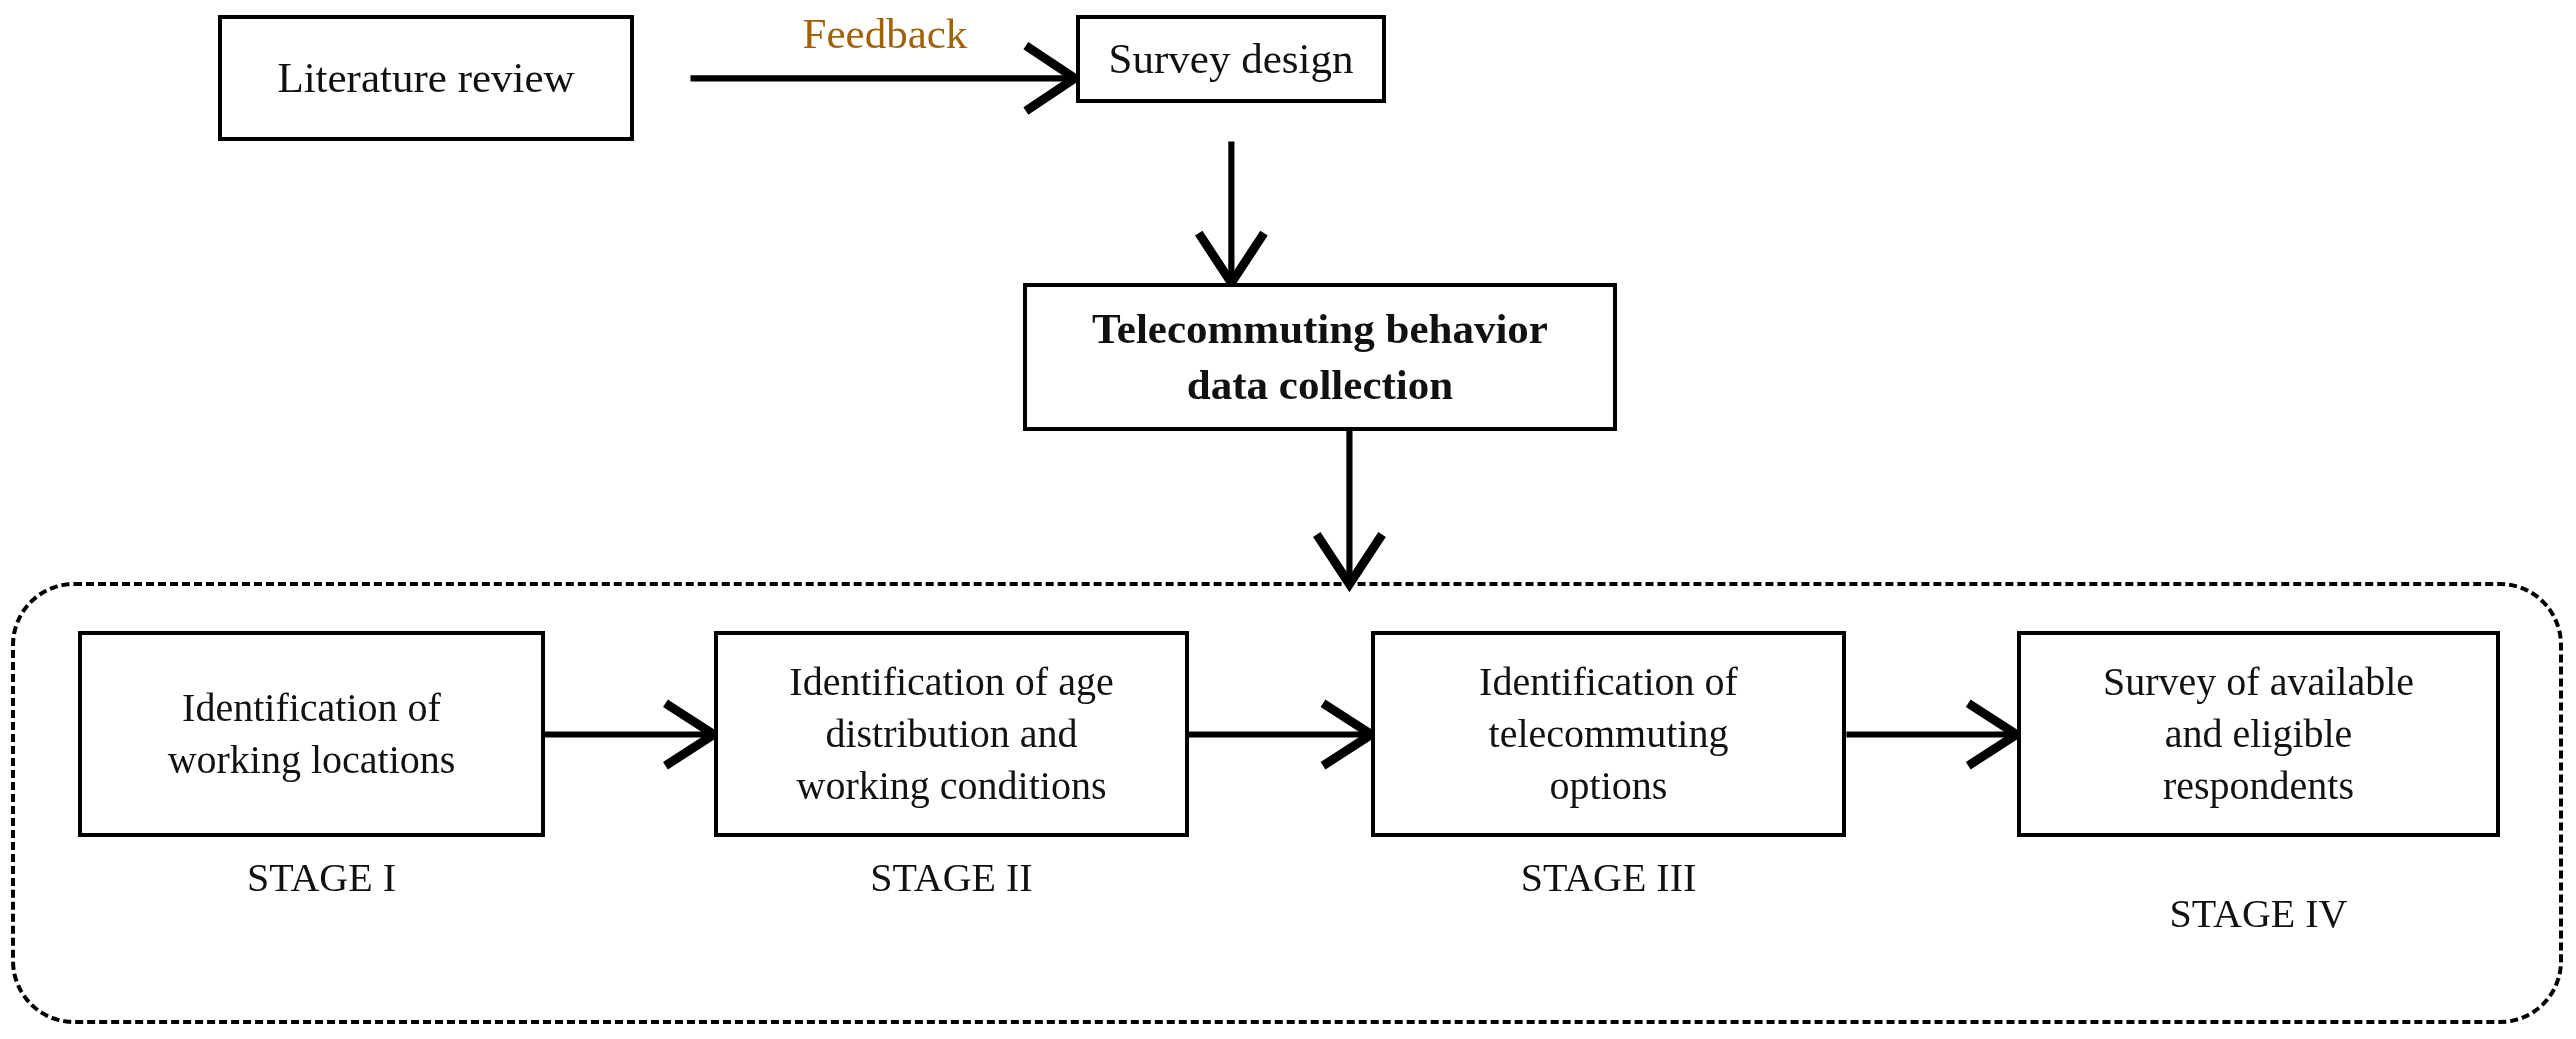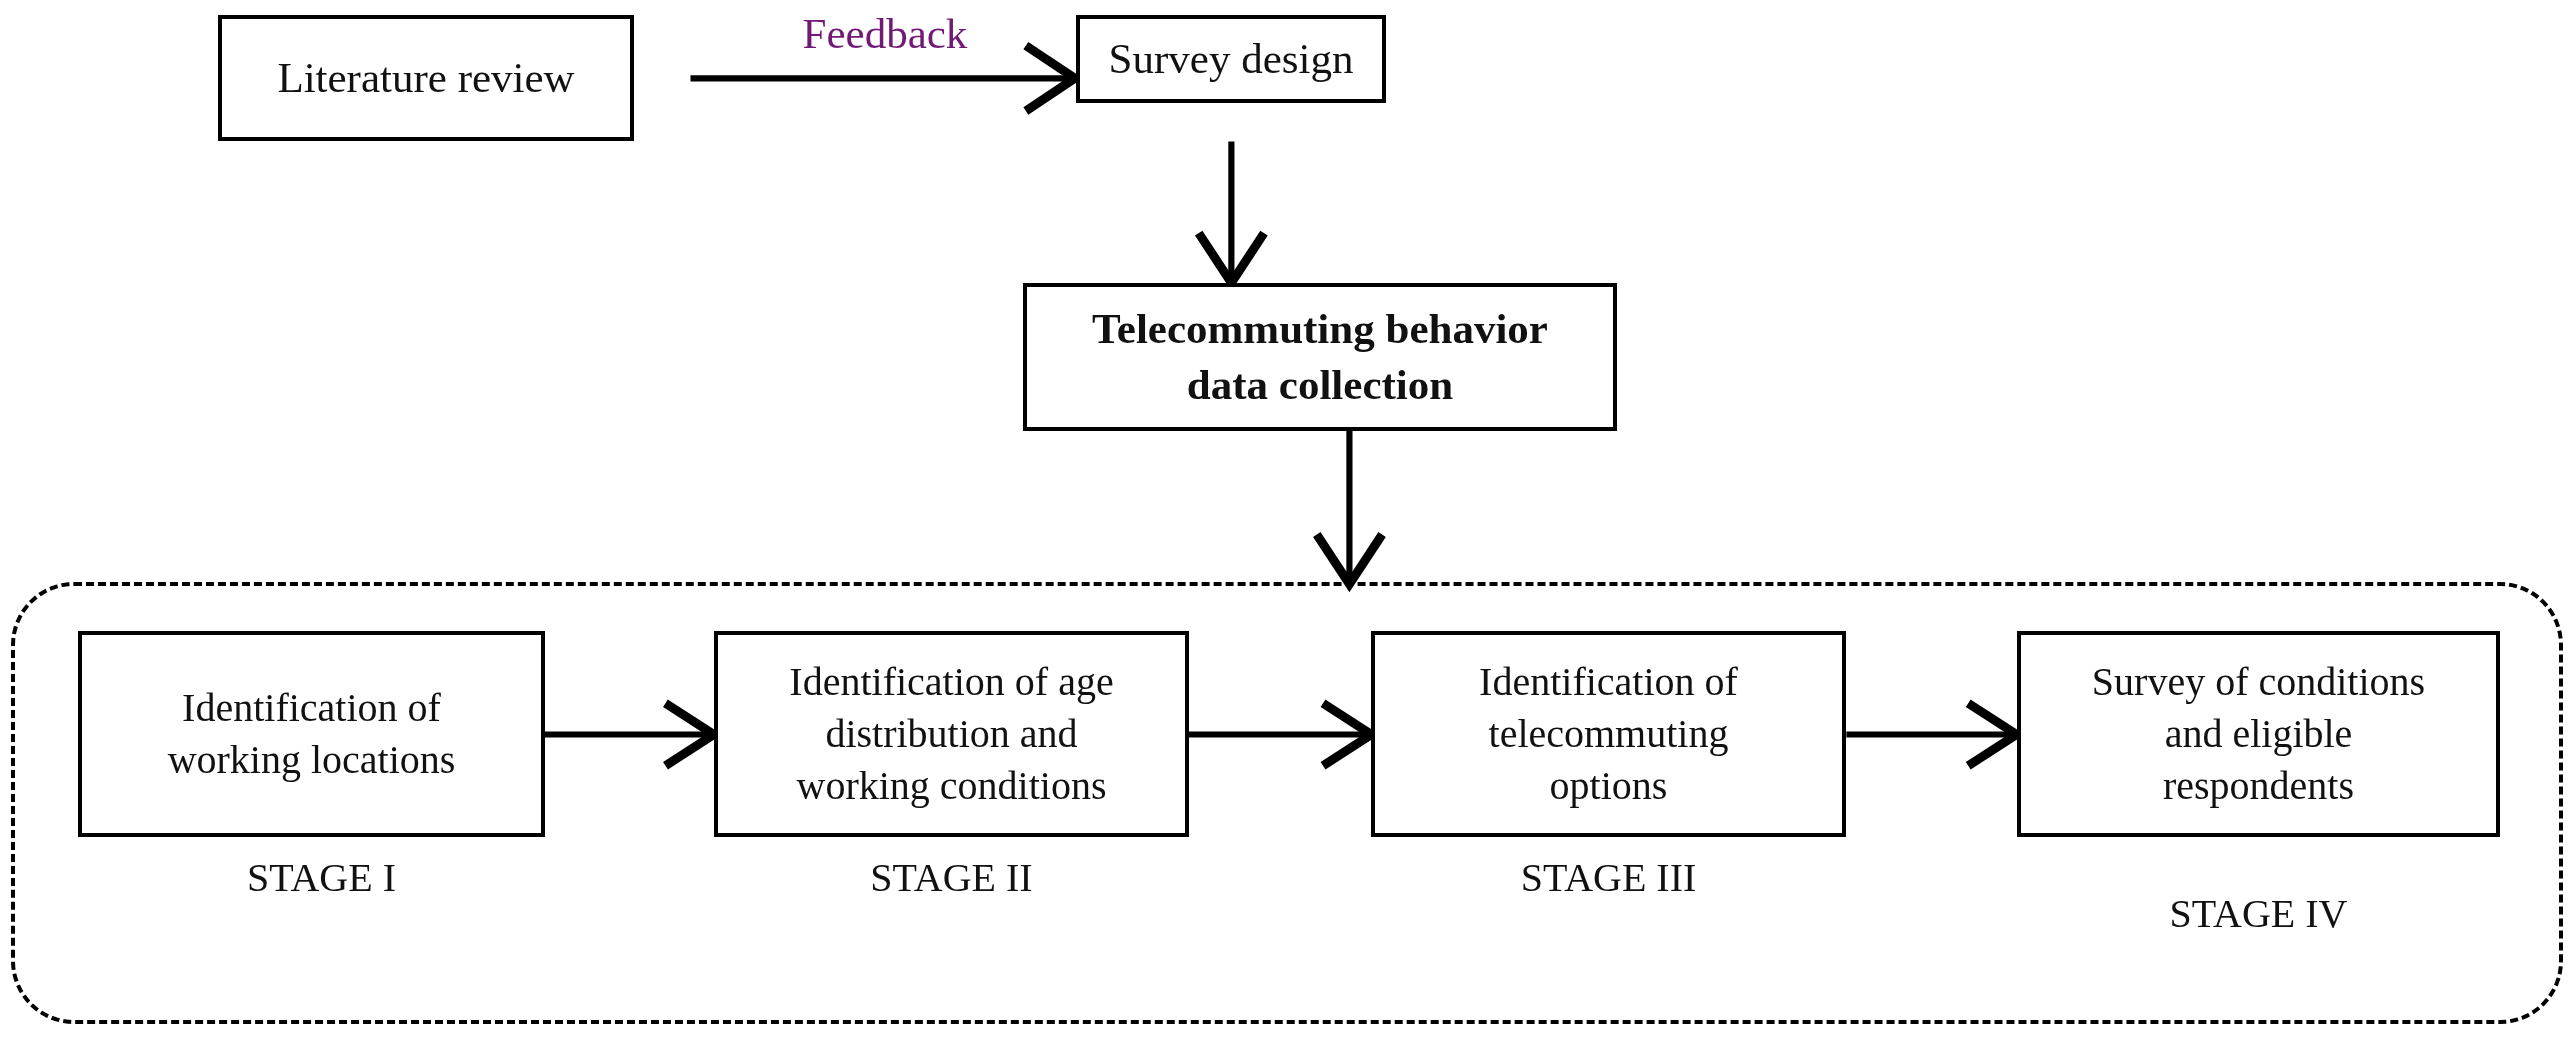--- a/index.html
+++ b/index.html
@@ -91,21 +91,21 @@
   #caption-stage-4 { left: 2017px; width: 483px; margin-top: 36px; }
 
   
   #label-feedback {
     position: absolute;
     left: 741px; top: 5.5px;
     width: 288px; height: 55px;
     font-size: 43px;
     line-height: 55px;
     text-align: center;
-    color: #701a75;
+    color: #a16207;
     white-space: nowrap;
   }
   
   #connectors {
     position: absolute;
     left: 0; top: 0;
     width: 2576px; height: 1040px;
     pointer-events: none;
   }
 </style>
@@ -172,21 +172,21 @@
     <span class="node-text">Identification of age
 distribution and
 working conditions</span>
   </div>
   <div class="node stage-node" id="node-stage-3">
     <span class="node-text">Identification of
 telecommuting
 options</span>
   </div>
   <div class="node stage-node" id="node-stage-4">
-    <span class="node-text">Survey of conditions
+    <span class="node-text">Survey of available
 and eligible
 respondents</span>
   </div>
 
   <div class="stage-caption" id="caption-stage-1">STAGE I</div>
   <div class="stage-caption" id="caption-stage-2">STAGE II</div>
   <div class="stage-caption" id="caption-stage-3">STAGE III</div>
   <div class="stage-caption" id="caption-stage-4">STAGE IV</div>
 
 </div>

